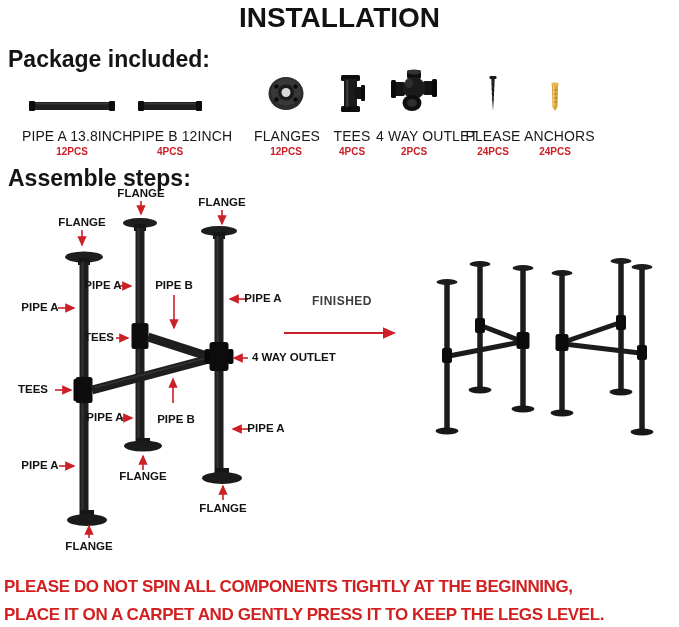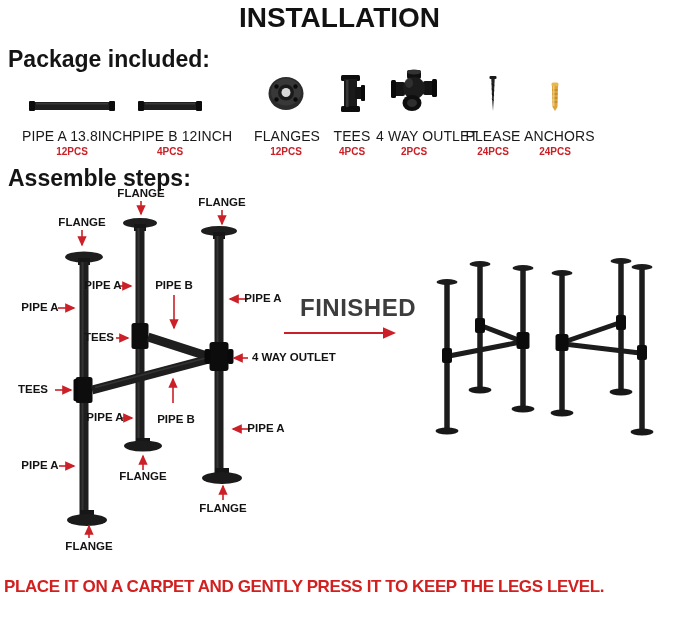--- a/index.html
+++ b/index.html
@@ -12,22 +12,22 @@
   .sec-head.asm{top:165px;text-align:right;}
 
   .part{position:absolute;top:70px;text-align:center;}
   .iconzone{height:42px;display:flex;align-items:flex-end;justify-content:center;}
   .pname{font-size:14px;font-weight:normal;white-space:nowrap;margin-top:16px;color:#1a1a1a;letter-spacing:0.1px;}
   .pcount{font-size:10px;font-weight:bold;color:#cb2027;margin-top:2px;}
 
   .dlab{position:absolute;font-size:11.5px;font-weight:bold;white-space:nowrap;
         transform:translateX(-50%);color:#131313;}
   .dlab-left{position:absolute;font-size:11.5px;font-weight:bold;white-space:nowrap;color:#131313;}
-  .finished{position:absolute;left:358px;top:294px;transform:translateX(-50%);
-            font-size:24px;font-weight:bold;color:#3d3d3d;letter-spacing:0.5px;}
+  .finished{position:absolute;left:342px;top:294px;transform:translateX(-50%);
+            font-size:12px;font-weight:bold;color:#3d3d3d;letter-spacing:0.5px;}
   .diagram-svg{position:absolute;left:0;top:180px;}
 
   .warning{position:absolute;left:4px;top:573px;width:673px;
            font-size:17px;font-weight:bold;color:#d21f1f;line-height:28px;letter-spacing:-0.4px;white-space:nowrap;}
 </style>
 </head>
 <body>
 
 <div class="page">
 
@@ -261,16 +261,17 @@
   <div class="dlab" style="left:176px;top:413px;">PIPE B</div>
   <div class="dlab" style="left:266px;top:422px;">PIPE A</div>
   <div class="dlab" style="left:40px;top:459px;">PIPE A</div>
   <div class="dlab" style="left:143px;top:470px;">FLANGE</div>
   <div class="dlab" style="left:223px;top:502px;">FLANGE</div>
   <div class="dlab" style="left:89px;top:540px;">FLANGE</div>
 
   <div class="finished">FINISHED</div>
 
   <div class="warning">
+    <div>PLEASE DO NOT SPIN ALL COMPONENTS TIGHTLY AT THE BEGINNING,</div>
     <div>PLACE IT ON A CARPET AND GENTLY PRESS IT TO KEEP THE LEGS LEVEL.</div>
   </div>
 
 </div>
 
 </body></html>

